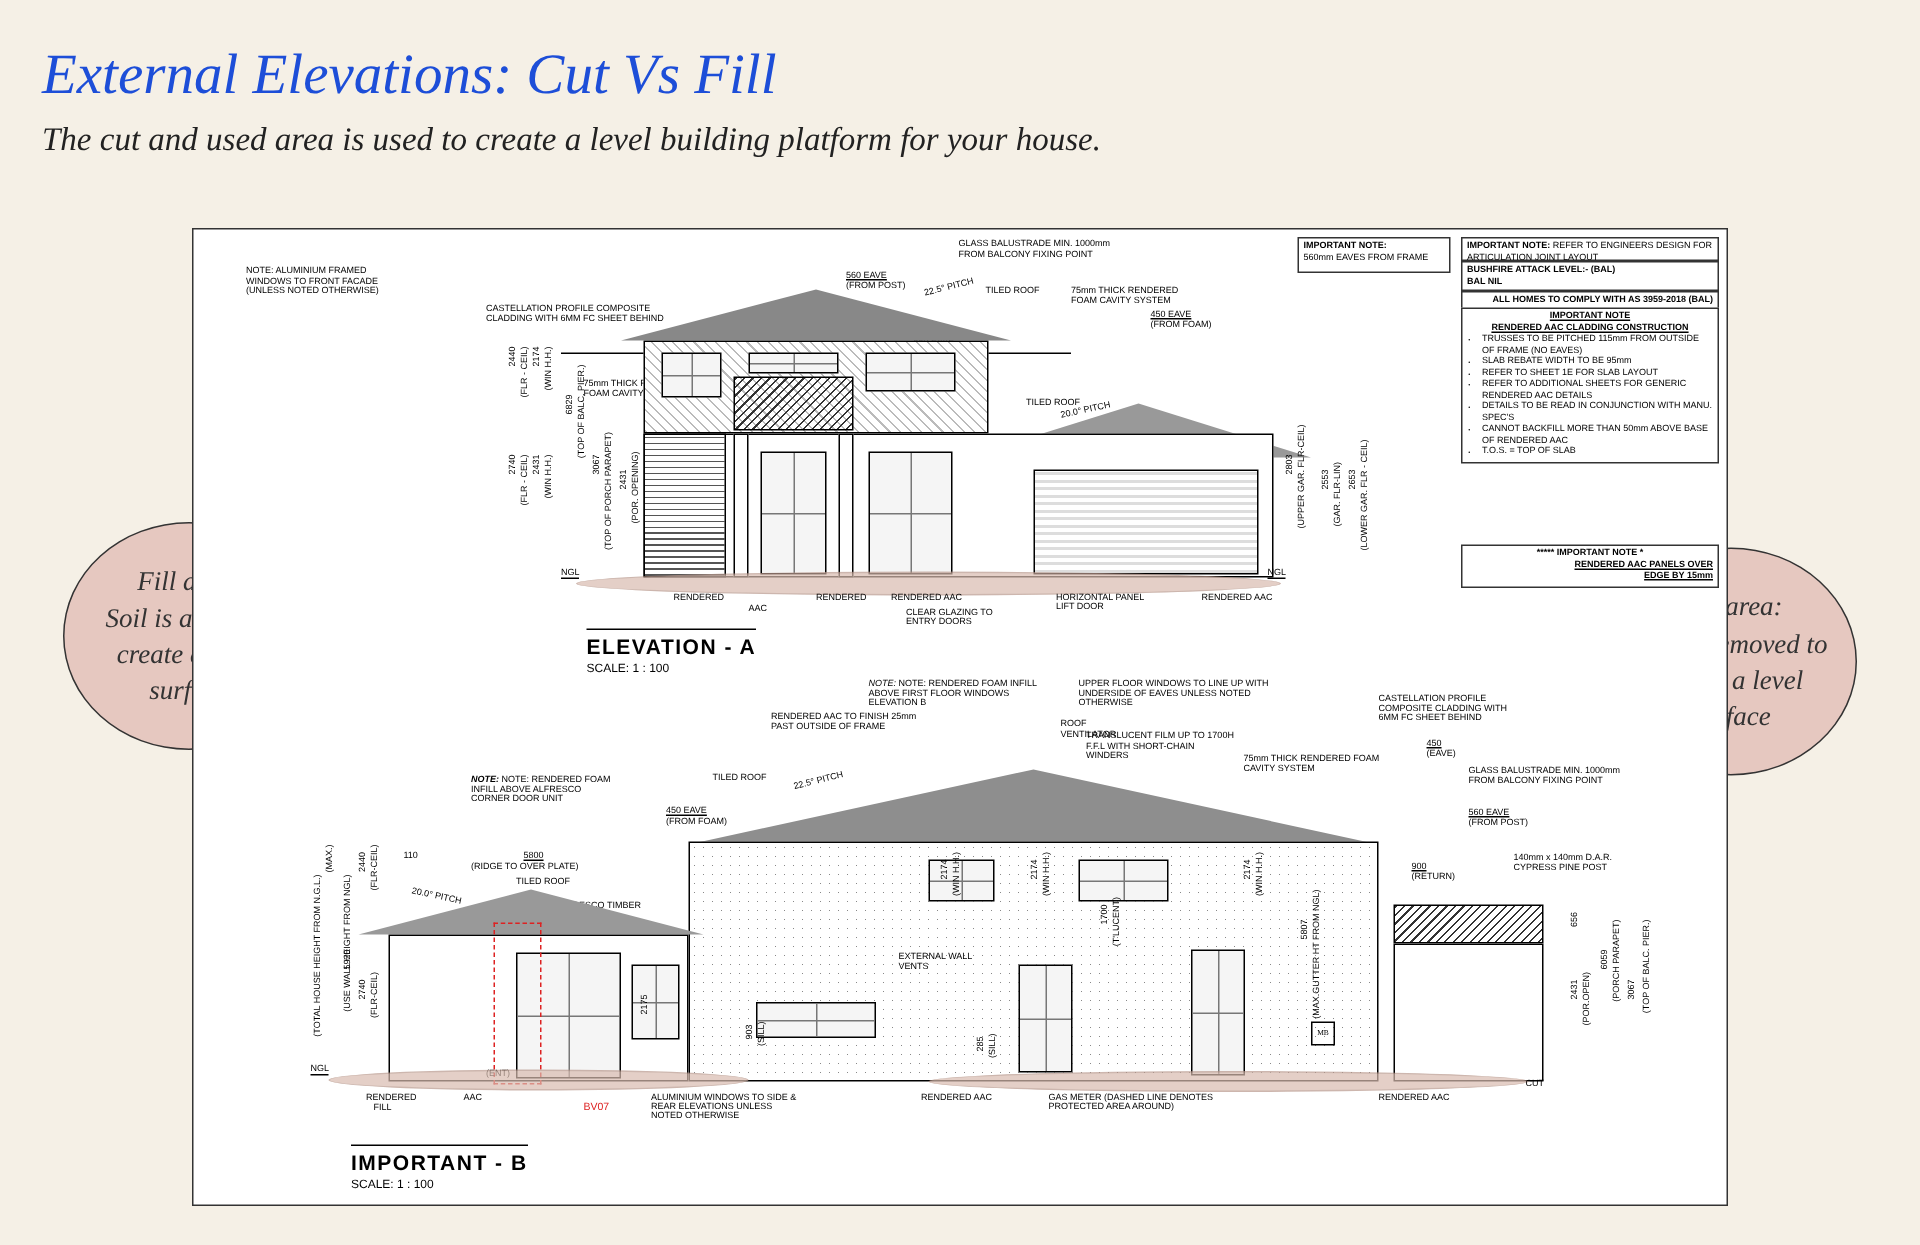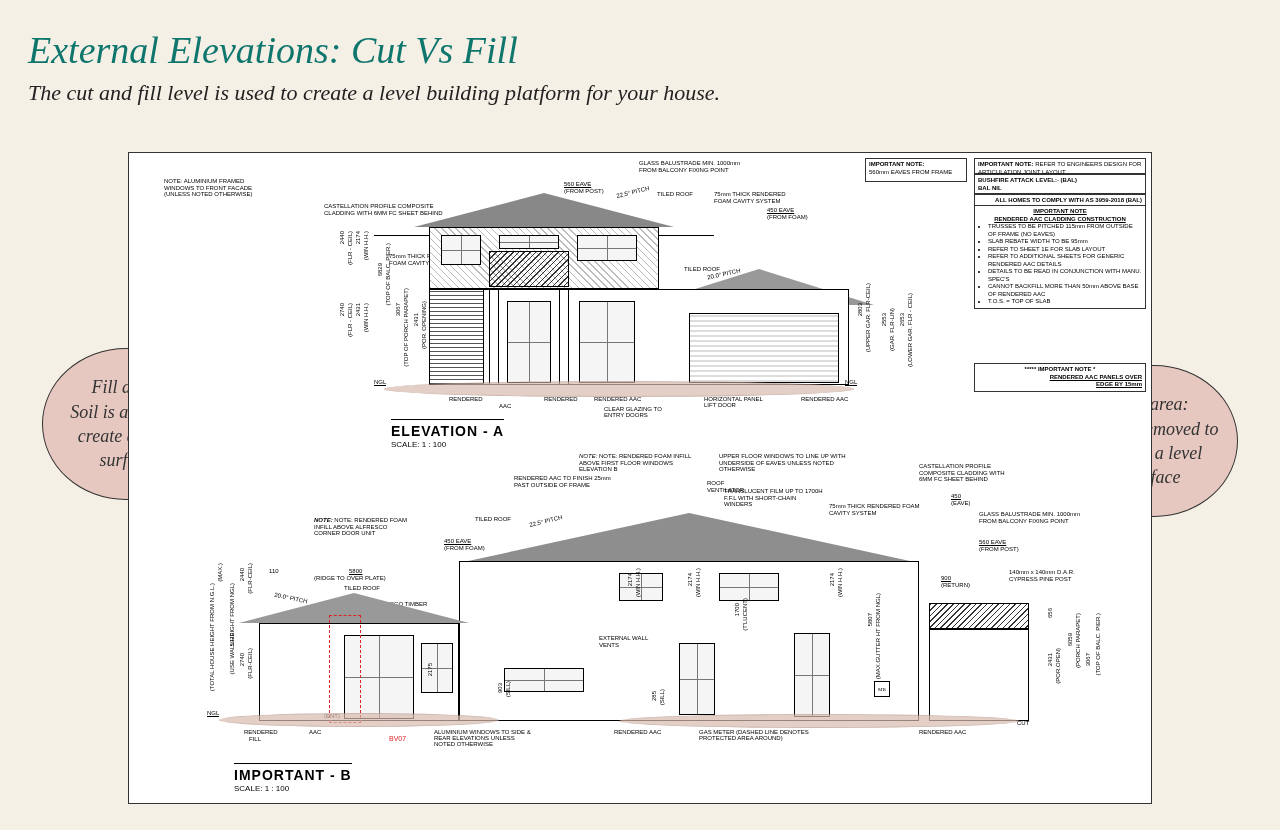--- a/index.html
+++ b/index.html
@@ -8,21 +8,21 @@
     font-family: Georgia, 'Times New Roman', serif;
     width: 1280px;
     height: 830px;
     position: relative;
     overflow: hidden;
   }
   .title {
     font-style: italic;
     font-size: 38px;
     font-weight: 400;
-    color: #0f766e;
+    color: #1d4ed8;
     padding: 28px 0 8px 28px;
   }
   .subtitle {
     font-style: italic;
     font-size: 22px;
     color: #222;
     padding: 0 0 0 28px;
   }
   .drawing-frame {
     position: absolute;
@@ -154,21 +154,21 @@
   .stipple {
     background-color:#fff;
     background-image: radial-gradient(#888 0.5px, transparent 0.5px);
     background-size: 6px 6px;
   }
 </style>
 </head>
 <body>
 
 <h1 class="title">External Elevations: Cut Vs Fill</h1>
-<p class="subtitle">The cut and fill level is used to create a level building platform for your house.</p>
+<p class="subtitle">The cut and used area is used to create a level building platform for your house.</p>
 
 <div class="bubble" style="top:348px; left:42px;">
   <span style="white-space:pre-line">Fill area:
 Soil is added to create a level surface</span>
 </div>
 <div class="bubble" style="top:365px; left:1070px;">
   <span style="white-space:pre-line">Cut area:
 Soil is removed to create a level surface</span>
 </div>
 

